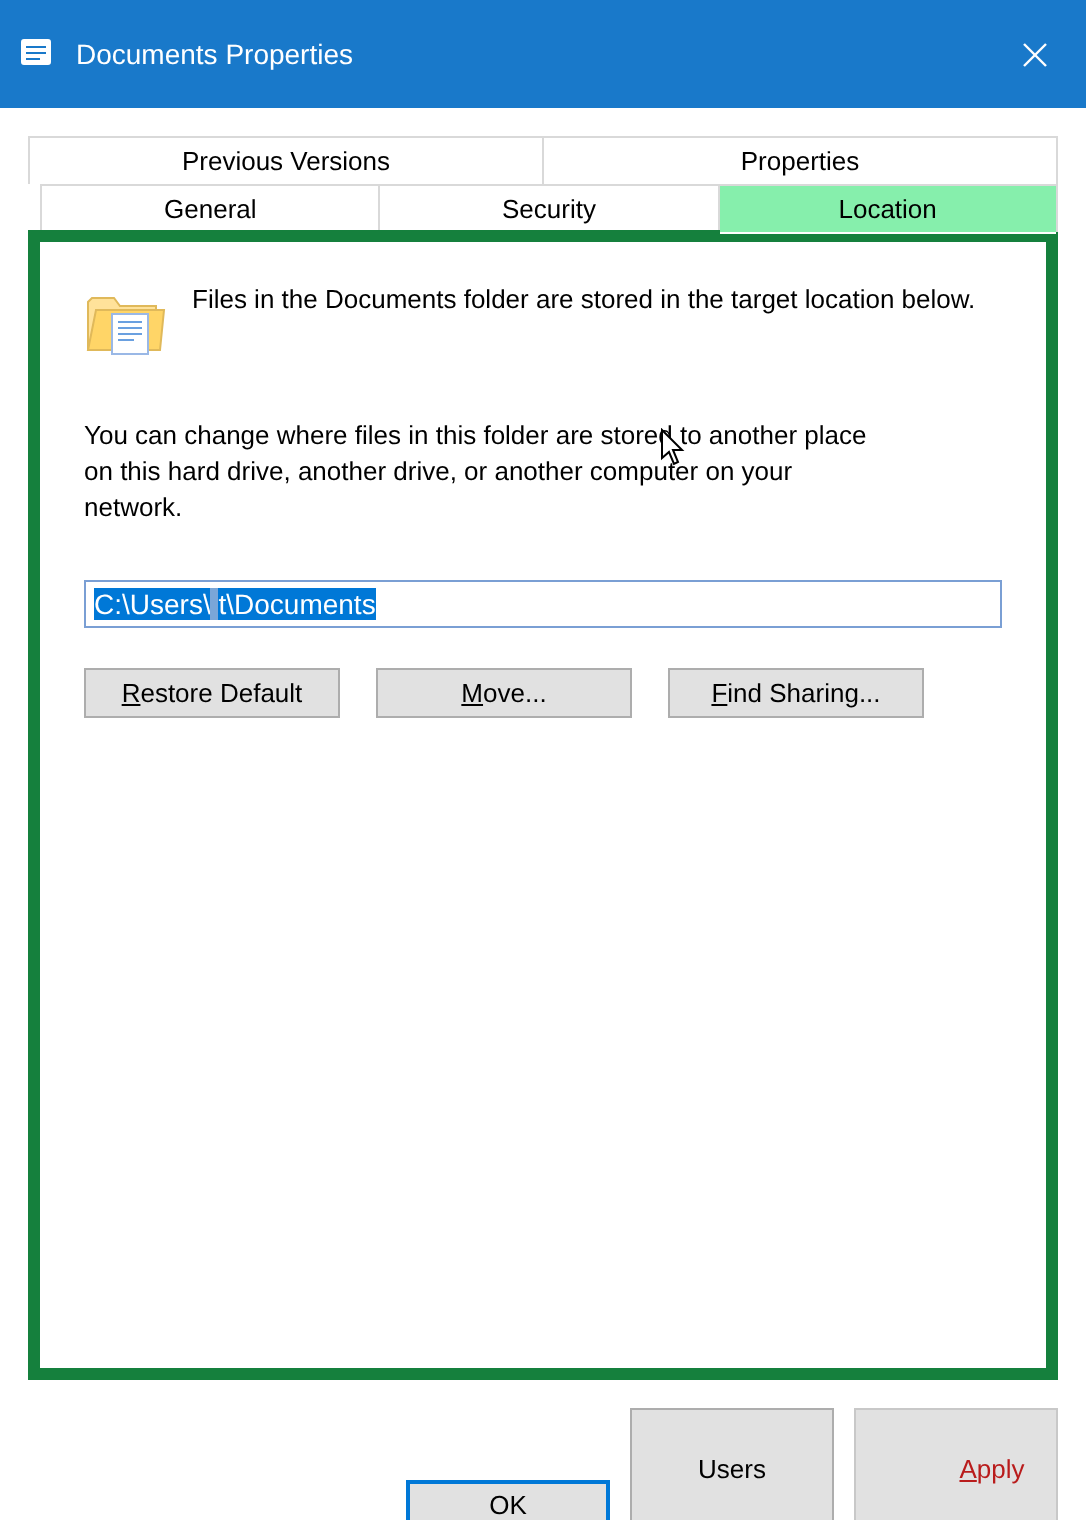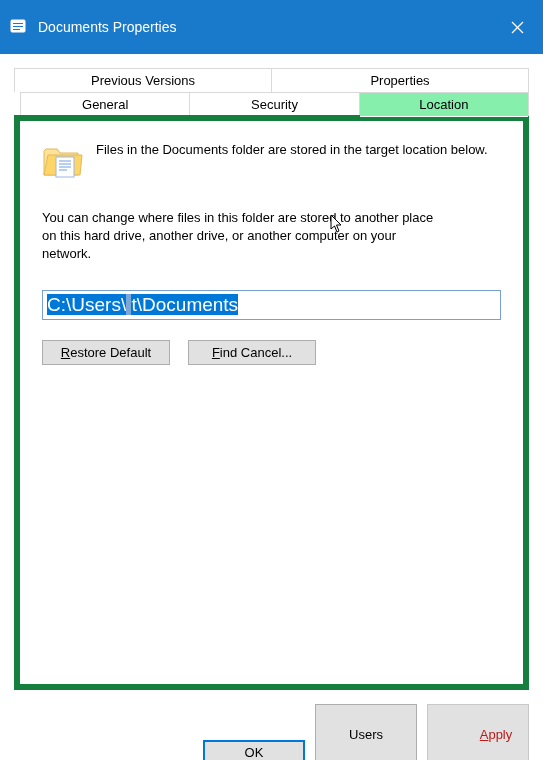--- a/index.html
+++ b/index.html
@@ -104,21 +104,21 @@
   .intro-text { flex: 1; line-height: 1.35; }
 
   .para { line-height: 1.4; margin-bottom: 26px; max-width: 400px; }
 
   .path-input-wrap { margin-bottom: 20px; }
   .path-input {
     width: 100%;
     border: 1px solid #7a9fd4;
     padding: 3px 4px;
     font-family: inherit;
-    font-size: 19px;
+    font-size: 14px;
     background: #fff;
   }
   .path-input .seltext {
     background: #0078d7;
     color: #fff;
     padding: 0;
   }
 
   .btn-row {
     display: flex;
@@ -214,21 +214,22 @@
       </div>
 
       <div class="para">You can change where files in this folder are stored to another place on this hard drive, another drive, or another computer on your network.</div>
 
       <div class="path-input-wrap">
         <div class="path-input"><span class="seltext"><span>C:\Users\</span><span style="background:#7aa6d8">    </span><span>t\Documents</span></span></div>
       </div>
 
       <div class="btn-row">
         <button class="btn"><span class="ul">R</span><span>estore Default</span></button>
-        <button class="btn"><span class="ul">F</span><span>ind Cancel...</span></button>
+        <button class="btn"><span class="ul">M</span><span>ove...</span></button>
+        <button class="btn"><span class="ul">F</span><span>ind Sharing...</span></button>
       </div>
 
       <div class="cursor">
         <svg width="16" height="20" viewBox="0 0 16 20">
           <path d="M1 1 L1 15 L4.5 12 L7 18 L9 17 L6.5 11 L11 11 Z" fill="#fff" stroke="#000" stroke-width="1"></path>
         </svg>
       </div>
     </div>
   </div>
 

